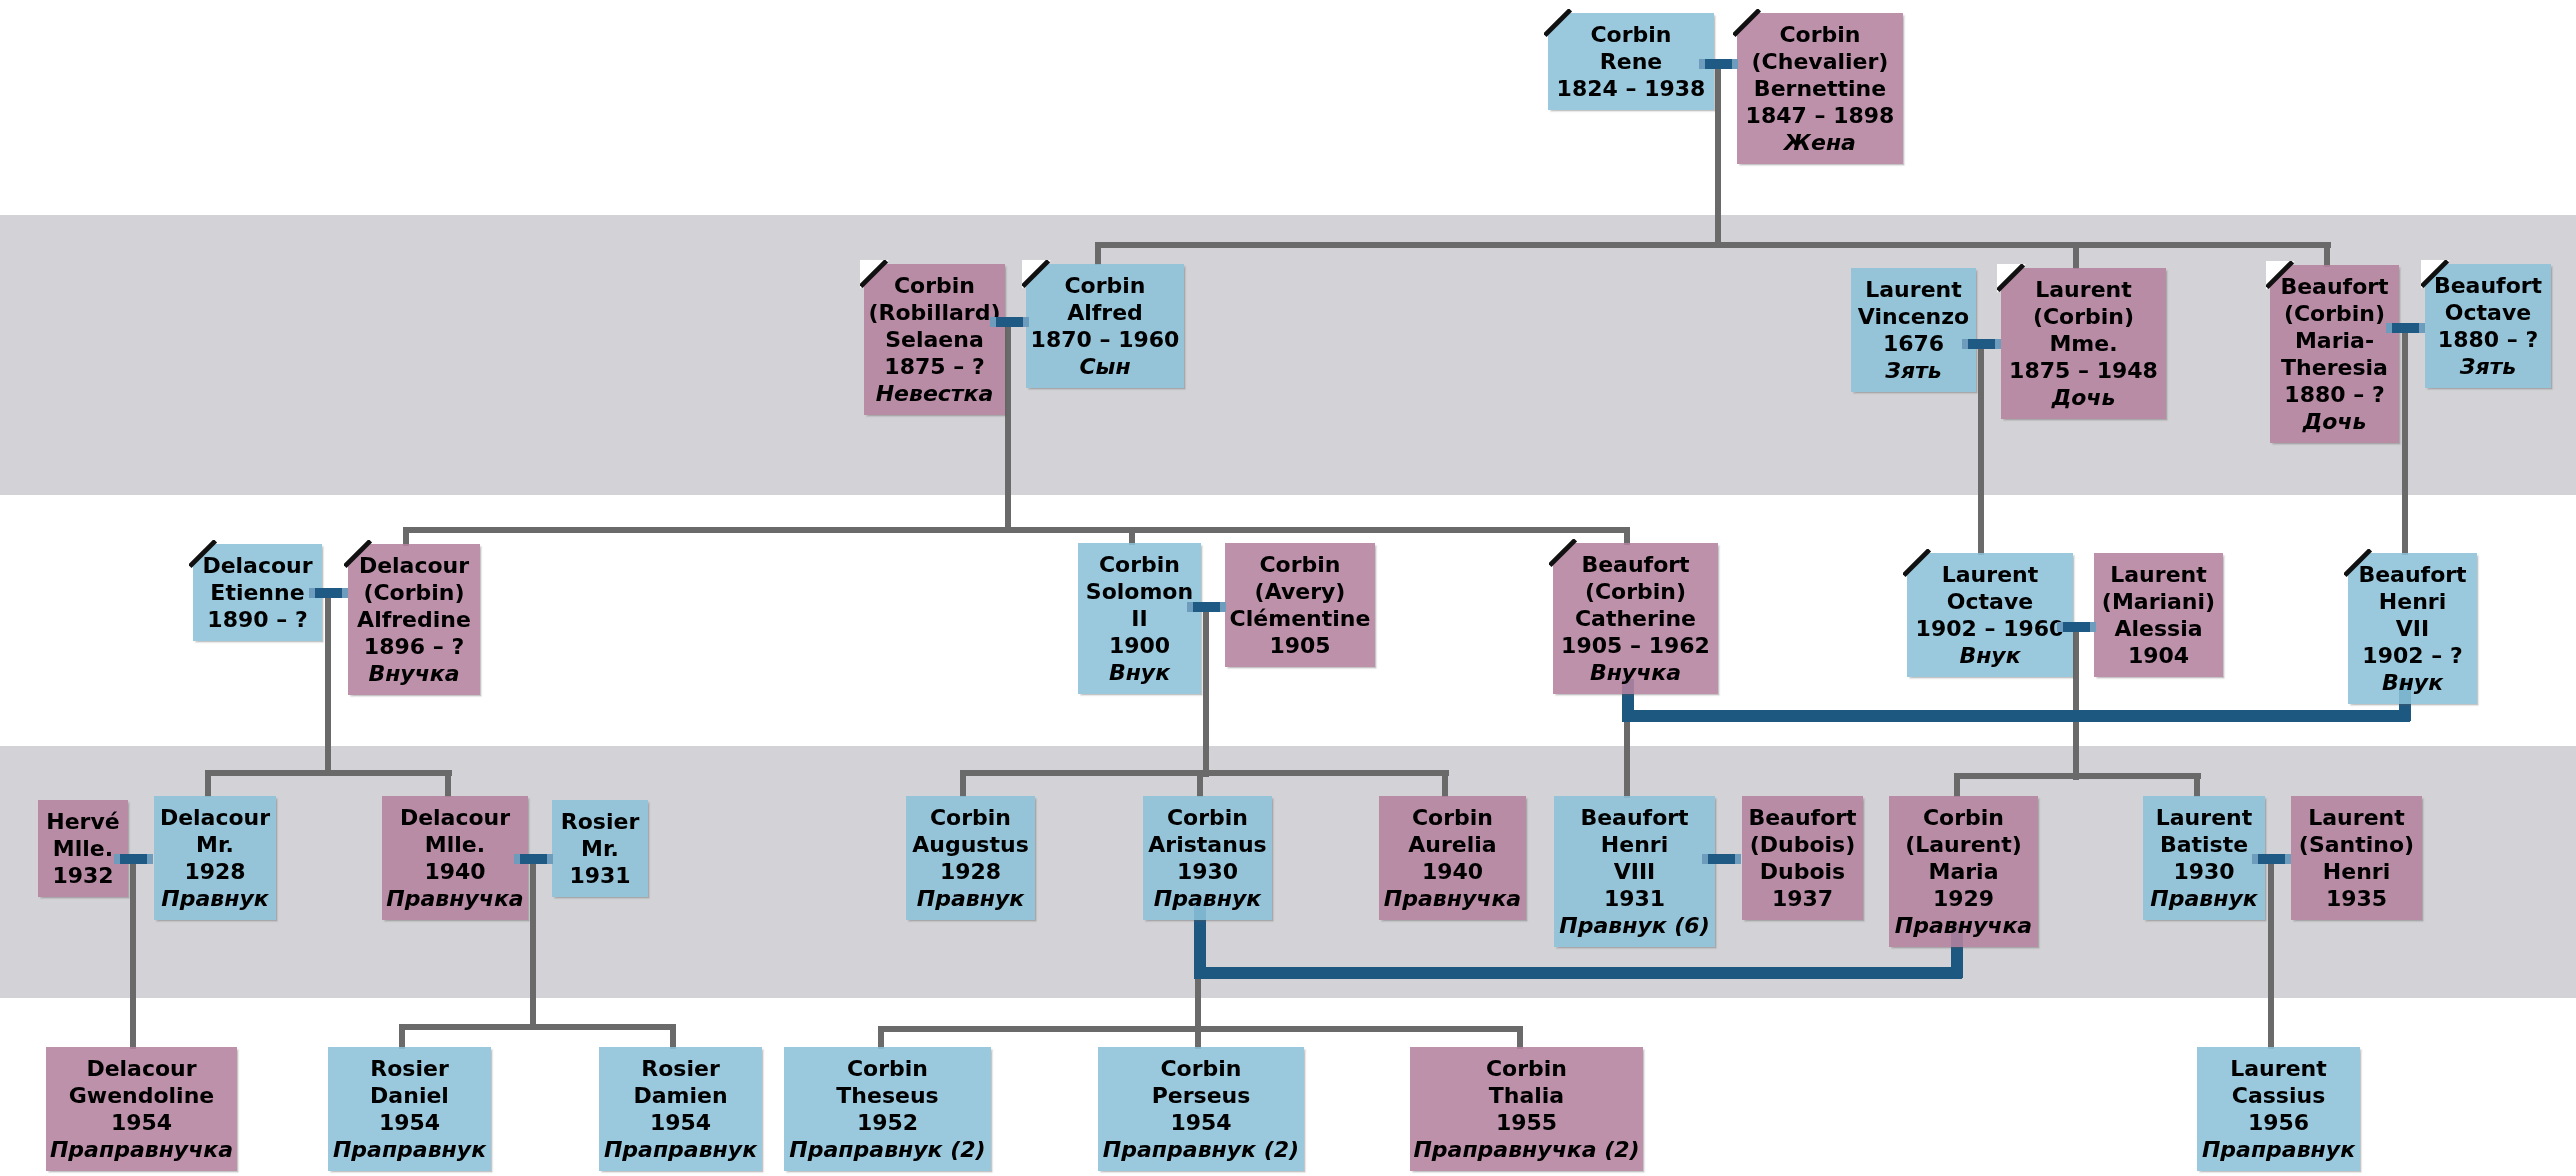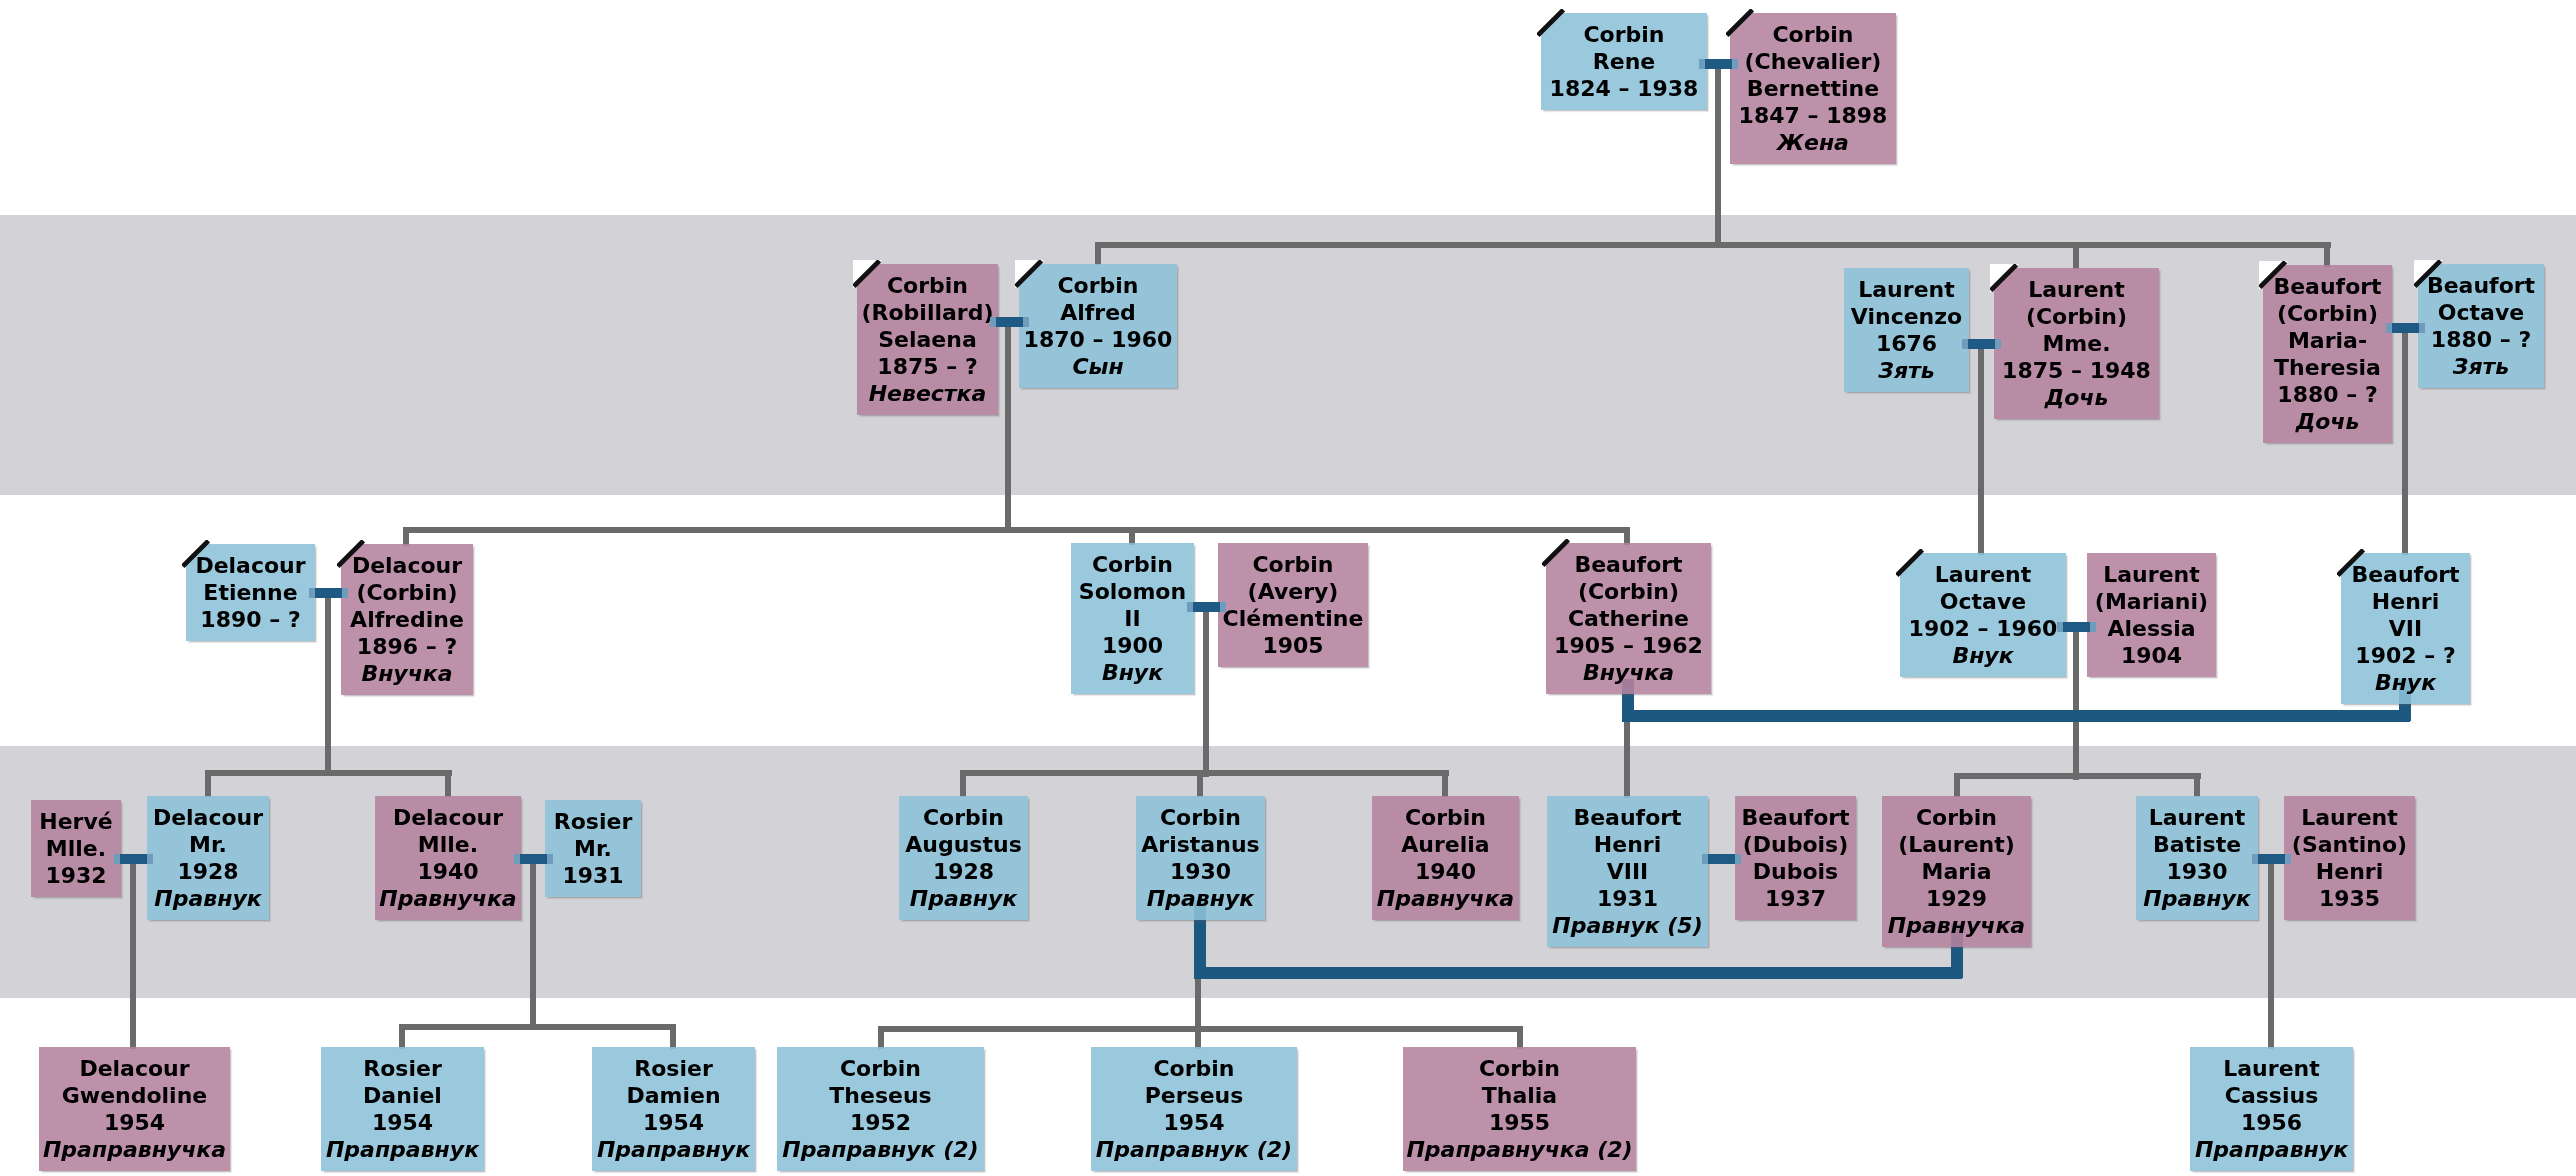--- a/index.html
+++ b/index.html
@@ -4,21 +4,21 @@
 <style>
   html,body{margin:0;padding:0;background:#ffffff;}
   #canvas{position:relative;width:2576px;height:1177px;overflow:hidden;background:#ffffff;
           font-family:"DejaVu Sans","Liberation Sans",sans-serif;}
   .band{position:absolute;left:0;width:2576px;z-index:0;}
   .seg{position:absolute;z-index:1;}
   .seg.gray{background:var(--line-gray);}
   .seg.blue{background:var(--line-blue);}
   .person{position:absolute;z-index:2;box-sizing:border-box;text-align:center;
           padding:8px 3.2px;font-weight:bold;font-size:22px;line-height:27px;color:#000;
-          box-shadow:2.4px 2.4px 1.6px rgba(90,90,90,0.35);}
+          box-shadow:2.4px 2.4px 1.6px rgba(90,90,90,0.35);margin-left:7px;}
   .person.male{background:var(--male-fill);}
   .person.female{background:var(--female-fill);}
   .pline{white-space:nowrap;}
   .prole{white-space:nowrap;font-style:italic;}
   .corner{position:absolute;left:-4px;top:-4px;z-index:3;}
   .mbar{position:absolute;height:9.6px;z-index:4;
         background:linear-gradient(90deg,var(--bar-cap) 0 6.4px,var(--bar-blue) 6.4px calc(100% - 6.4px),var(--bar-cap) calc(100% - 6.4px) 100%);}
 </style>
 </head>
 <body>
@@ -257,21 +257,21 @@
       <div class="pline">Corbin</div>
       <div class="pline">Aurelia</div>
       <div class="pline">1940</div>
       <div class="prole">Правнучка</div>
     </div>
     <div class="person male" style="left: 1547px; top: 796px; width: 161px;">
       <div class="pline">Beaufort</div>
       <div class="pline">Henri</div>
       <div class="pline">VIII</div>
       <div class="pline">1931</div>
-      <div class="prole">Правнук (5)</div>
+      <div class="prole">Правнук (6)</div>
     </div>
     <div class="person female" style="left: 1735px; top: 796px; width: 121px;">
       <div class="pline">Beaufort</div>
       <div class="pline">(Dubois)</div>
       <div class="pline">Dubois</div>
       <div class="pline">1937</div>
     </div>
     <div class="person female" style="left: 1882px; top: 796px; width: 149px;">
       <div class="pline">Corbin</div>
       <div class="pline">(Laurent)</div>

